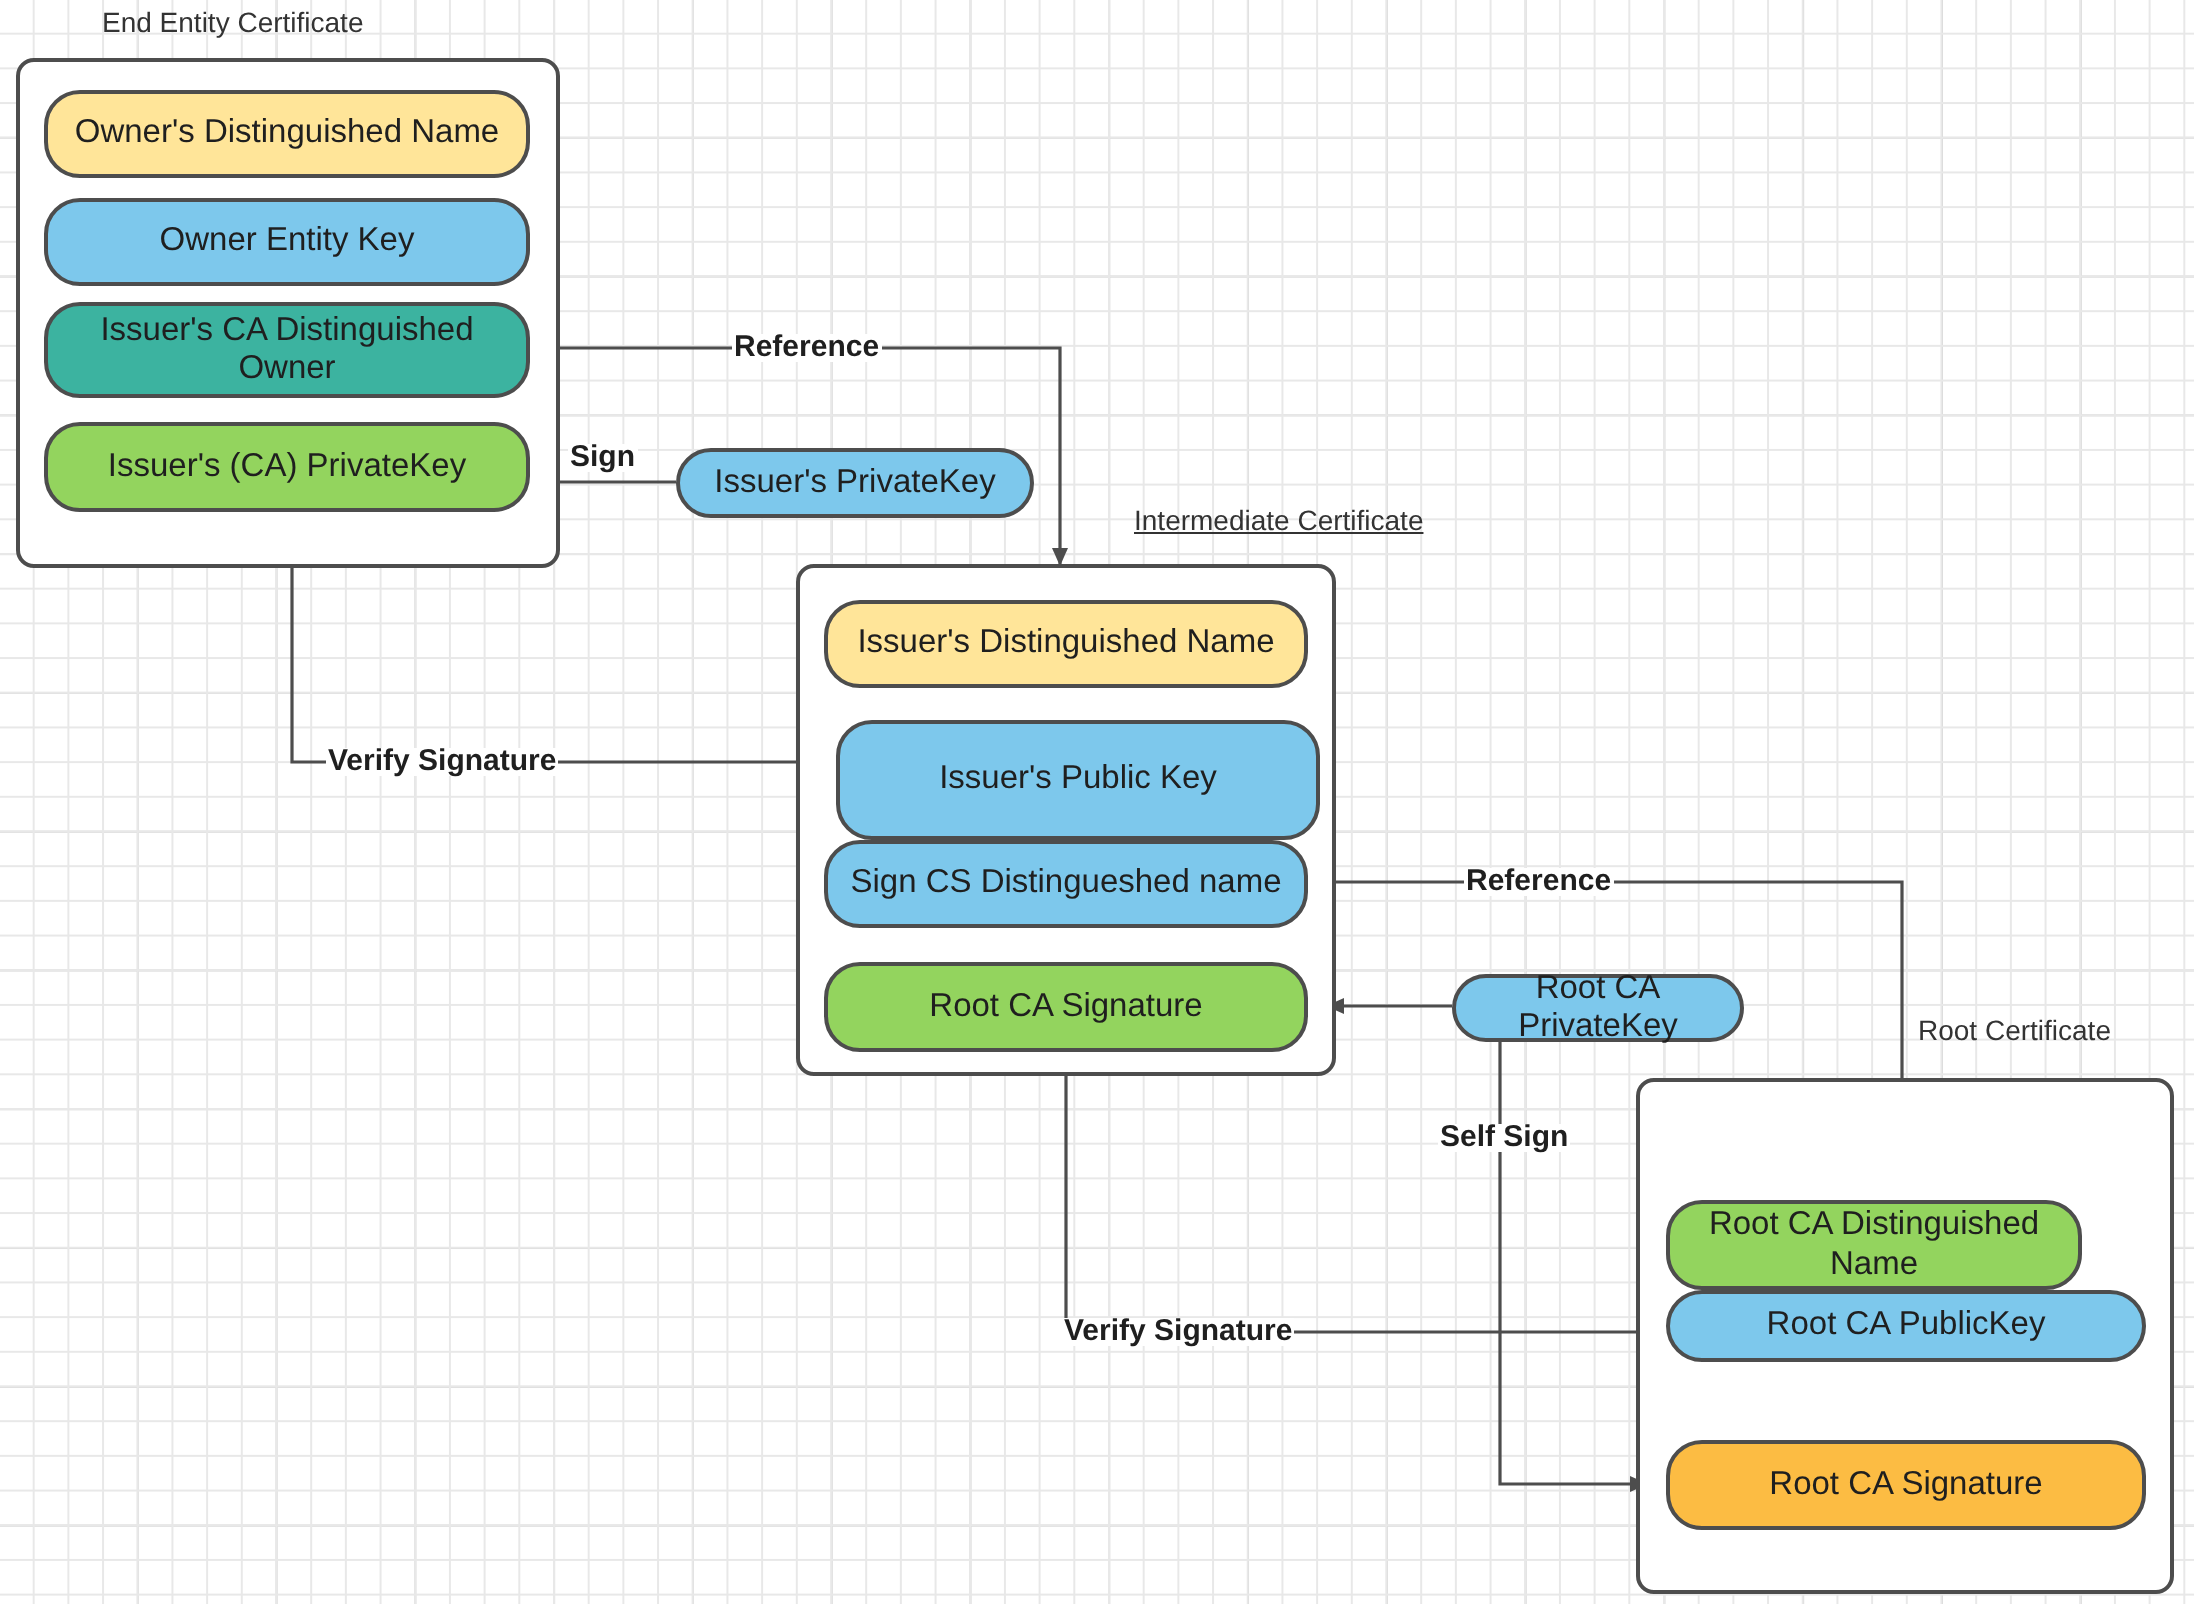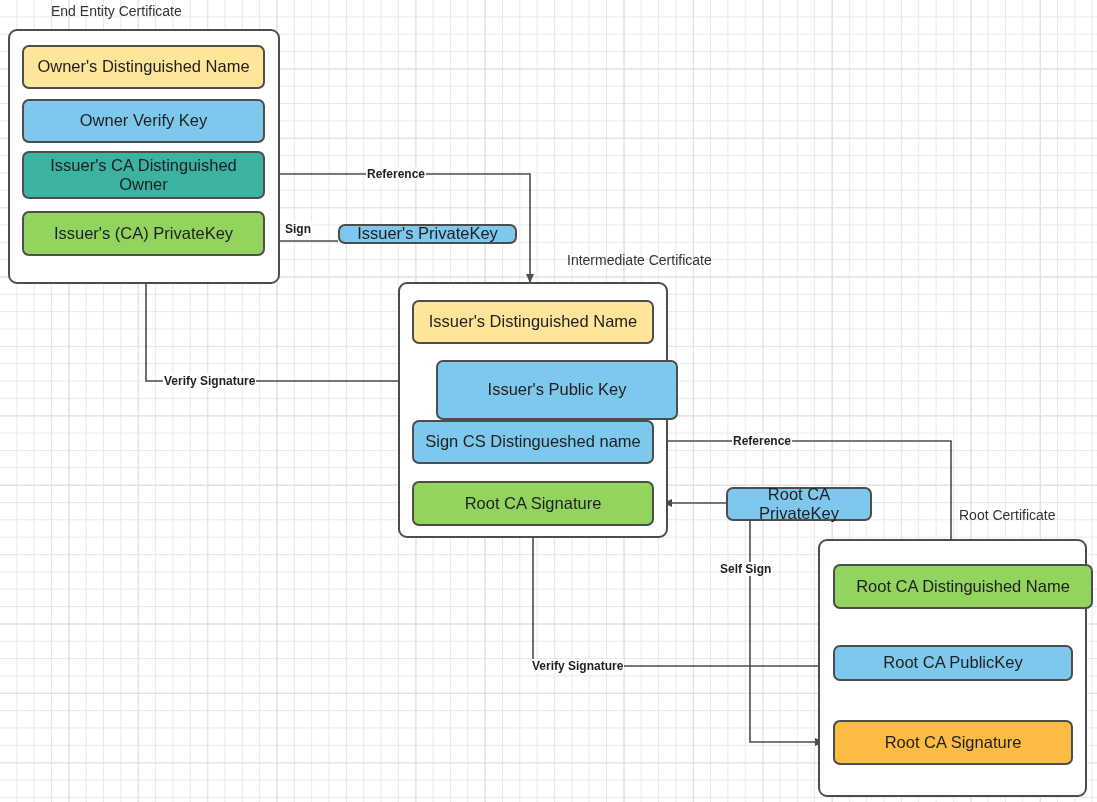--- a/index.html
+++ b/index.html
@@ -37,40 +37,40 @@
   .container-box {
     position: absolute;
     background: #ffffff;
     border: 2.5px solid #4d4d4d;
     border-radius: 9px;
     box-sizing: border-box;
   }
   .field-box {
     position: absolute;
     border: 2px solid #4d4d4d;
-    border-radius: 7px;
+    border-radius: 18px;
     box-sizing: border-box;
     display: flex;
     align-items: center;
     justify-content: center;
     text-align: center;
     color: #1f1f1f;
     font-size: 16.5px;
     line-height: 1.16;
     padding: 0 6px;
   }
   .group-title {
     position: absolute;
     color: #333333;
     font-size: 14px;
     white-space: nowrap;
   }
   .edge-label {
     position: absolute;
-    font-size: 12px;
+    font-size: 15px;
     font-weight: bold;
     color: #1f1f1f;
     background: #ffffff;
     white-space: nowrap;
     padding: 0 1px;
     line-height: 14px;
   }
 </style>
 </head>
 <body>
@@ -108,51 +108,51 @@
       <path d="M750,521 L750,742 L823,742" fill="none" stroke="#4d4d4d" stroke-width="1.6" marker-end="url(#arrow)"></path>
     </g>
 
     <g>
       <path d="M833,666 L533,666 L533,530" fill="none" stroke="#4d4d4d" stroke-width="1.6" marker-end="url(#arrow)"></path>
     </g>
   </svg>
 
   <div class="group-title" style="left:51px; top:3px;">End Entity Certificate</div>
 
-  <div class="group-title" style="left:567px; top:252px;">Intermediate Certificate</div>
+  <div class="group-title" style="left:567px; top:252px;text-decoration:underline;">Intermediate Certificate</div>
 
   <div class="group-title" style="left:959px; top:507px;">Root Certificate</div>
 
   <div class="container-box" style="left:8px; top:29px; width:272px; height:255px;"></div>
 
   <div class="field-box" style="left:22px; top:45px; width:243px; height:44px; background:#ffe599;">Owner's Distinguished Name</div>
 
-  <div class="field-box" style="left:22px; top:99px; width:243px; height:44px; background:#7dc8ec;">Owner Verify  Key</div>
+  <div class="field-box" style="left:22px; top:99px; width:243px; height:44px; background:#7dc8ec;">Owner Entity  Key</div>
 
   <div class="field-box" style="left:22px; top:151px; width:243px; height:48px; background:#3cb3a0;">Issuer's CA Distinguished Owner</div>
 
   <div class="field-box" style="left:22px; top:211px; width:243px; height:45px; background:#93d45e;">Issuer's (CA) PrivateKey</div>
 
-  <div class="field-box" style="left:338px; top:224px; width:179px; height:20px; background:#7dc8ec;">Issuer's PrivateKey</div>
+  <div class="field-box" style="left:338px; top:224px; width:179px; height:35px; background:#7dc8ec;">Issuer's PrivateKey</div>
 
   <div class="container-box" style="left:398px; top:282px; width:270px; height:256px;"></div>
 
   <div class="field-box" style="left:412px; top:300px; width:242px; height:44px; background:#ffe599;">Issuer's Distinguished Name</div>
 
-  <div class="field-box" style="left:436px; top:360px; width:242px; height:60px; background:#7dc8ec;text-align:right;">Issuer's Public  Key</div>
+  <div class="field-box" style="left:418px; top:360px; width:242px; height:60px; background:#7dc8ec;text-align:right;">Issuer's Public  Key</div>
 
   <div class="field-box" style="left:412px; top:420px; width:242px; height:44px; background:#7dc8ec;">Sign CS Distingueshed name</div>
 
   <div class="field-box" style="left:412px; top:481px; width:242px; height:45px; background:#93d45e;">Root CA Signature</div>
 
   <div class="field-box" style="left:726px; top:487px; width:146px; height:34px; background:#7dc8ec;">Root CA PrivateKey</div>
 
   <div class="container-box" style="left:818px; top:539px; width:269px; height:258px;"></div>
 
-  <div class="field-box" style="left:833px; top:564px; width:260px; height:45px; background:#93d45e;">Root CA Distinguished Name</div>
+  <div class="field-box" style="left:833px; top:600px; width:208px; height:45px; background:#93d45e;">Root CA Distinguished Name</div>
 
   <div class="field-box" style="left:833px; top:645px; width:240px; height:36px; background:#7dc8ec;">Root CA PublicKey</div>
 
   <div class="field-box" style="left:833px; top:720px; width:240px; height:45px; background:#fcbc43;">Root CA Signature</div>
 
   <div class="edge-label" style="left:366px; top:167px;">Reference</div>
 
   <div class="edge-label" style="left:284px; top:222px;">Sign</div>
 
   <div class="edge-label" style="left:163px; top:374px;">Verify Signature</div>

